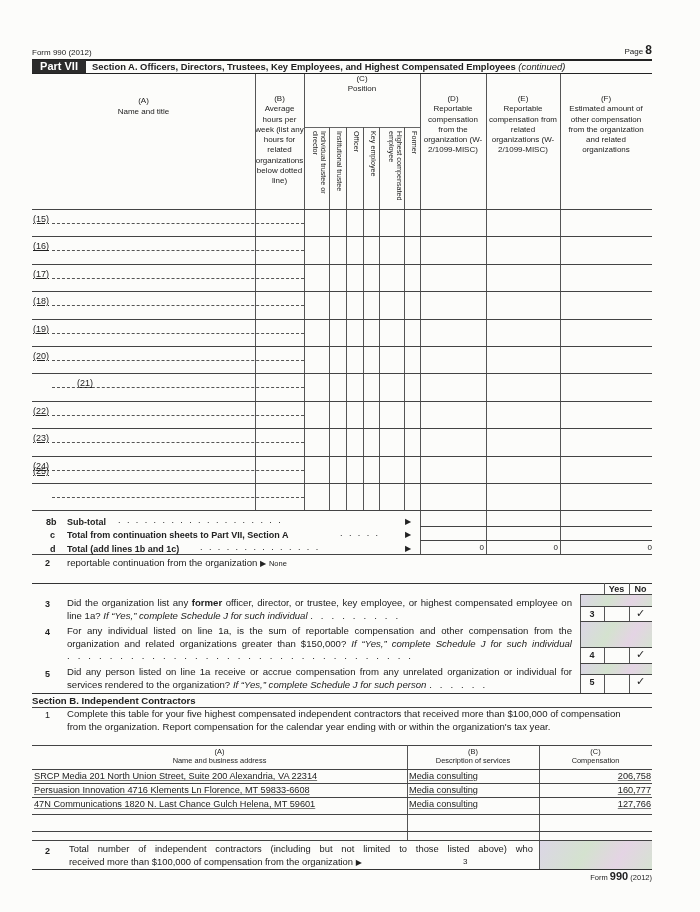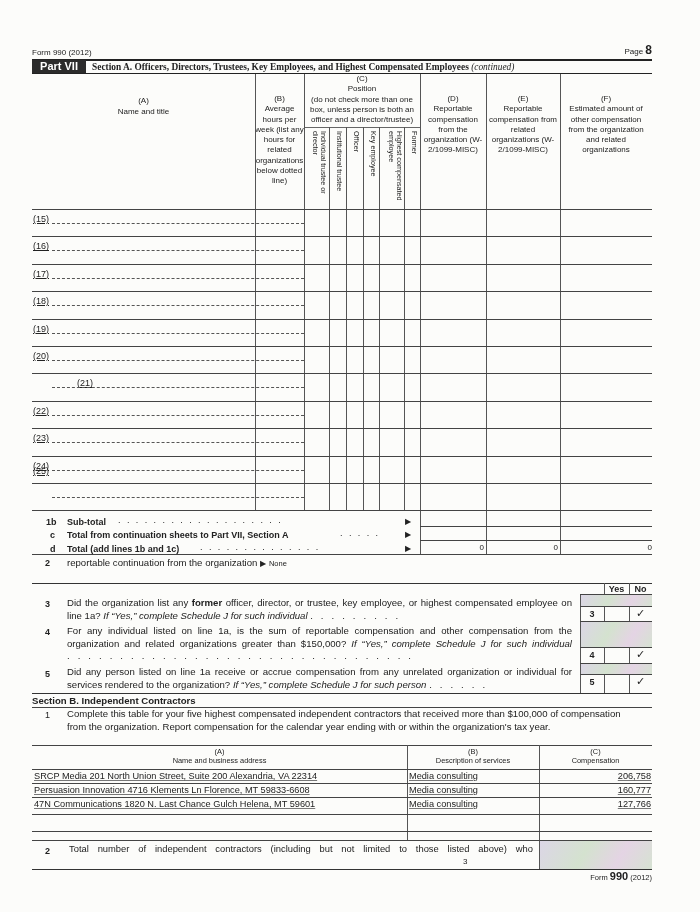--- a/index.html
+++ b/index.html
@@ -25,40 +25,39 @@
 <body>
 
 <div class="abs t8" style="left:32px;top:48px;">Form 990 (2012)</div>
 <div class="abs" style="right:48px;top:43px;font-size:8px;">
   <span>Page</span>
   <span class="bold" style="font-size:12px;">8</span>
 </div>
 <div class="hline thick" style="left:32px;width:620px;top:59px;"></div>
 
 <div class="abs bold" style="left:32px;top:60px;width:54px;height:13px;background:#2b2b2b;color:#fff;font-size:11px;line-height:13px;text-align:center;">Part VII</div>
-<div class="abs bold" style="left:92px;top:61px;font-size:9.4px;line-height:12px;white-space:nowrap;font-family:Liberation Serif, serif;">
+<div class="abs bold" style="left:92px;top:61px;font-size:9.4px;line-height:12px;white-space:nowrap;">
   <span>Section A. Officers, Directors, Trustees, Key Employees, and Highest Compensated Employees</span>
   <span class="ital" style="font-weight:normal;">(continued)</span>
 </div>
 <div class="hline" style="left:32px;width:620px;top:73px;border-top:1.5px solid #222;"></div>
 
 <section>
 
   <div class="abs center t8" style="left:32px;width:223px;top:95px;line-height:11px;">
     <div>(A)</div>
     <div>Name and title</div>
   </div>
   <div class="abs center t8" style="left:255px;width:49px;top:94px;line-height:10.3px;">
     <div>(B)</div>
     <div>Average hours per week (list any hours for related organizations below dotted line)</div>
   </div>
   <div class="abs center t8" style="left:304px;width:116px;top:74px;line-height:10.3px;">
     <div>(C)</div>
     <div>Position</div>
-    <div>(do not check more than one box, unless person is both an officer and a director/trustee)</div>
   </div>
   <div class="hline" style="left:304px;width:116px;top:127px;border-top-color:#666;"></div>
 
   <div class="vert" style="left:307px;top:131px;height:72px;width:20px;">Individual trustee or director</div>
   <div class="vert" style="left:333px;top:131px;height:72px;width:10px;">Institutional trustee</div>
   <div class="vert" style="left:350px;top:131px;height:72px;width:10px;">Officer</div>
   <div class="vert" style="left:367px;top:131px;height:72px;width:10px;">Key employee</div>
   <div class="vert" style="left:383px;top:131px;height:78px;width:20px;">Highest compensated employee</div>
   <div class="vert" style="left:408px;top:131px;height:72px;width:10px;">Former</div>
 
@@ -262,21 +261,21 @@
         <div class="abs" style="left:405px;top:484px;width:14px;height:25.4px;"></div>
         <div class="abs" style="left:421px;top:484px;width:64px;height:25.4px;"></div>
         <div class="abs" style="left:487px;top:484px;width:72px;height:25.4px;"></div>
         <div class="abs" style="left:561px;top:484px;width:90px;height:25.4px;"></div>
         <div class="hline" style="left:32px;width:620px;top:510.4px;"></div>
       </div>
     </div>
 </section>
 
 <section>
-  <div class="abs bold t9" style="left:46px;top:517px;">1b</div>
+  <div class="abs bold t9" style="left:46px;top:517px;">8b</div>
   <div class="abs bold t9" style="left:67px;top:517px;">Sub-total</div>
   <div class="abs t9" style="left:118px;top:515px;letter-spacing:6.4px;">...................</div>
   <div class="arrow" style="left:405px;top:517px;">▶</div>
 
   <div class="abs bold t9" style="left:50px;top:530px;">c</div>
   <div class="abs bold t9" style="left:67px;top:530px;">Total from continuation sheets to Part VII, Section A</div>
   <div class="abs t9" style="left:340px;top:528px;letter-spacing:6.4px;">.....</div>
   <div class="arrow" style="left:405px;top:530px;">▶</div>
 
   <div class="abs bold t9" style="left:50px;top:544px;">d</div>
@@ -418,20 +417,24 @@
         <div class="abs" style="left:409px;top:833px;font-size:9.2px;white-space:nowrap;text-decoration:underline;text-decoration-color:#777;"></div>
         <div class="abs right" style="left:541px;width:110px;top:833px;font-size:9.2px;text-decoration:underline;text-decoration-color:#777;"></div>
       </div>
     </div>
 
   <div class="hline" style="left:32px;width:620px;top:840px;"></div>
   <div class="shade" style="left:540px;top:841px;width:112px;height:28px;"></div>
   <div class="abs bold t9" style="left:45px;top:846px;">2</div>
   <div class="abs" style="left:69px;top:843px;width:464px;font-size:9.4px;line-height:12.5px;">
     <div style="text-align:justify;text-align-last:justify;">Total number of independent contractors (including but not limited to those listed above) who</div>
+    <div>
+      <span>received  more than $100,000 of compensation from the organization</span>
+      <span style="font-size:8px;">▶</span>
+    </div>
   </div>
   <div class="abs t8" style="left:463px;top:857px;">3</div>
   <div class="hline" style="left:32px;width:620px;top:869px;border-top:1.5px solid #333;"></div>
 </section>
 
 <div class="abs" style="right:48px;top:870px;font-size:7.5px;">
   <span>Form</span>
   <span class="bold" style="font-size:11px;">990</span>
   <span>(2012)</span>
 </div>

